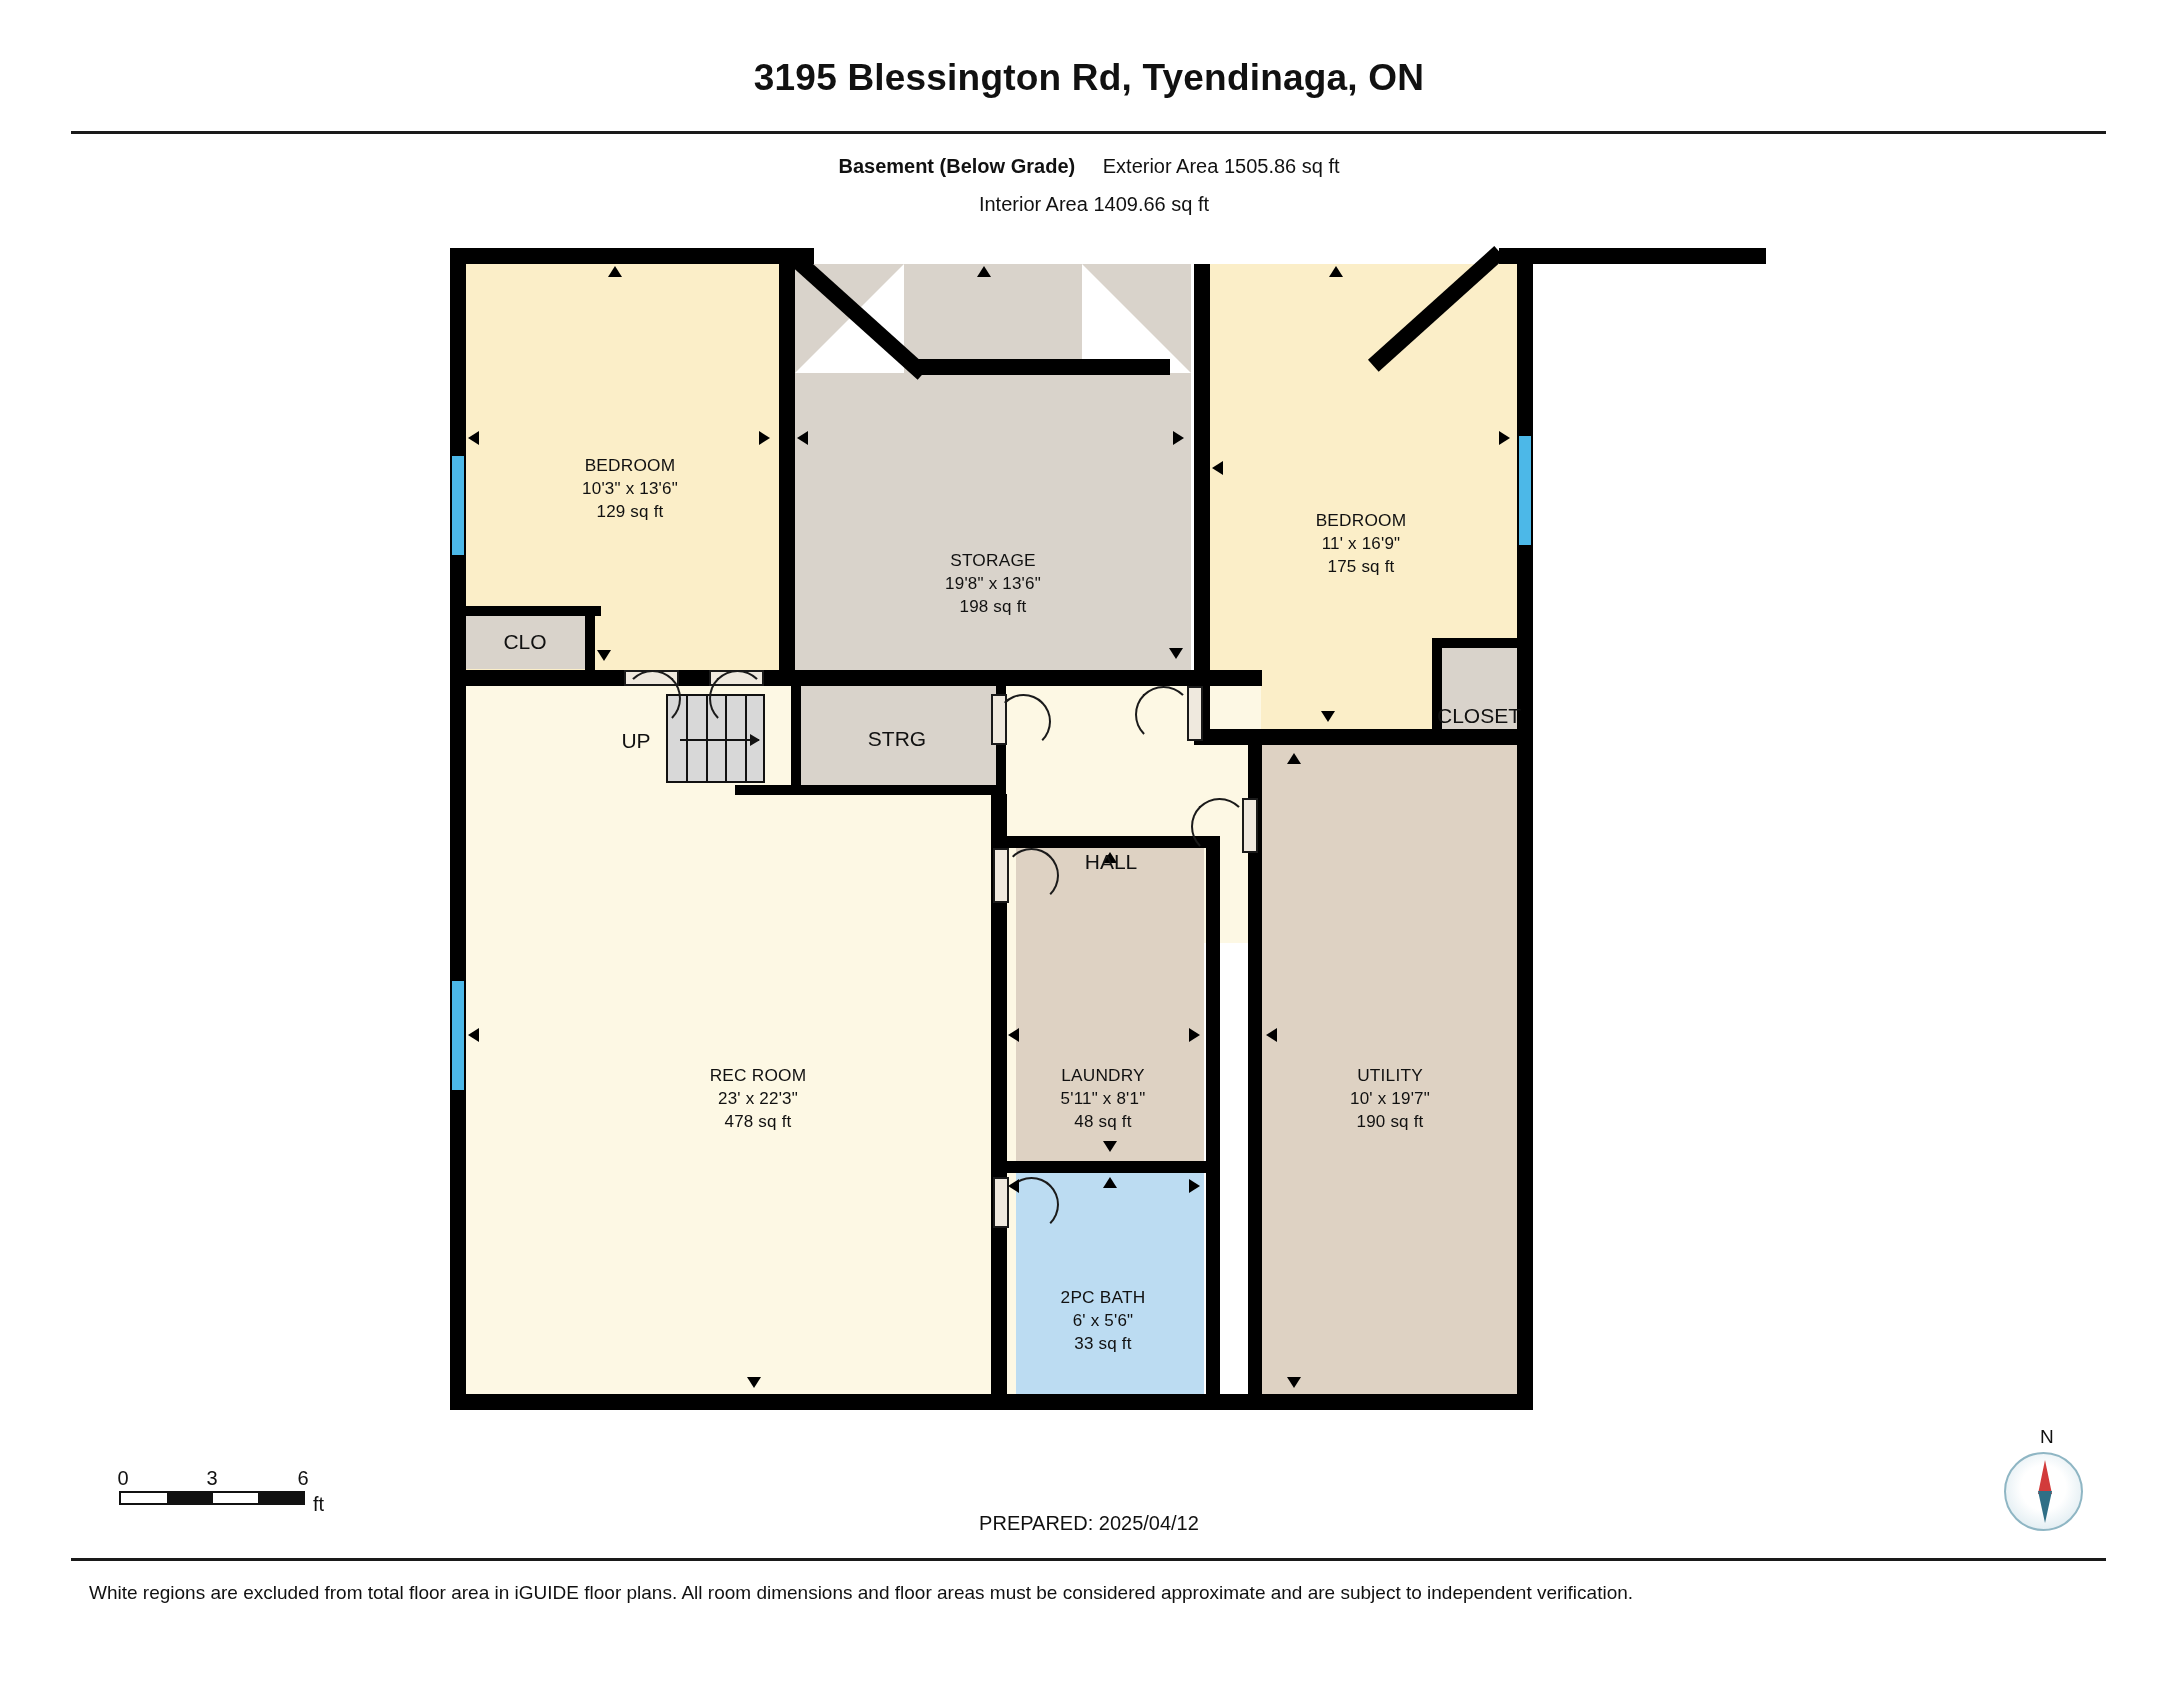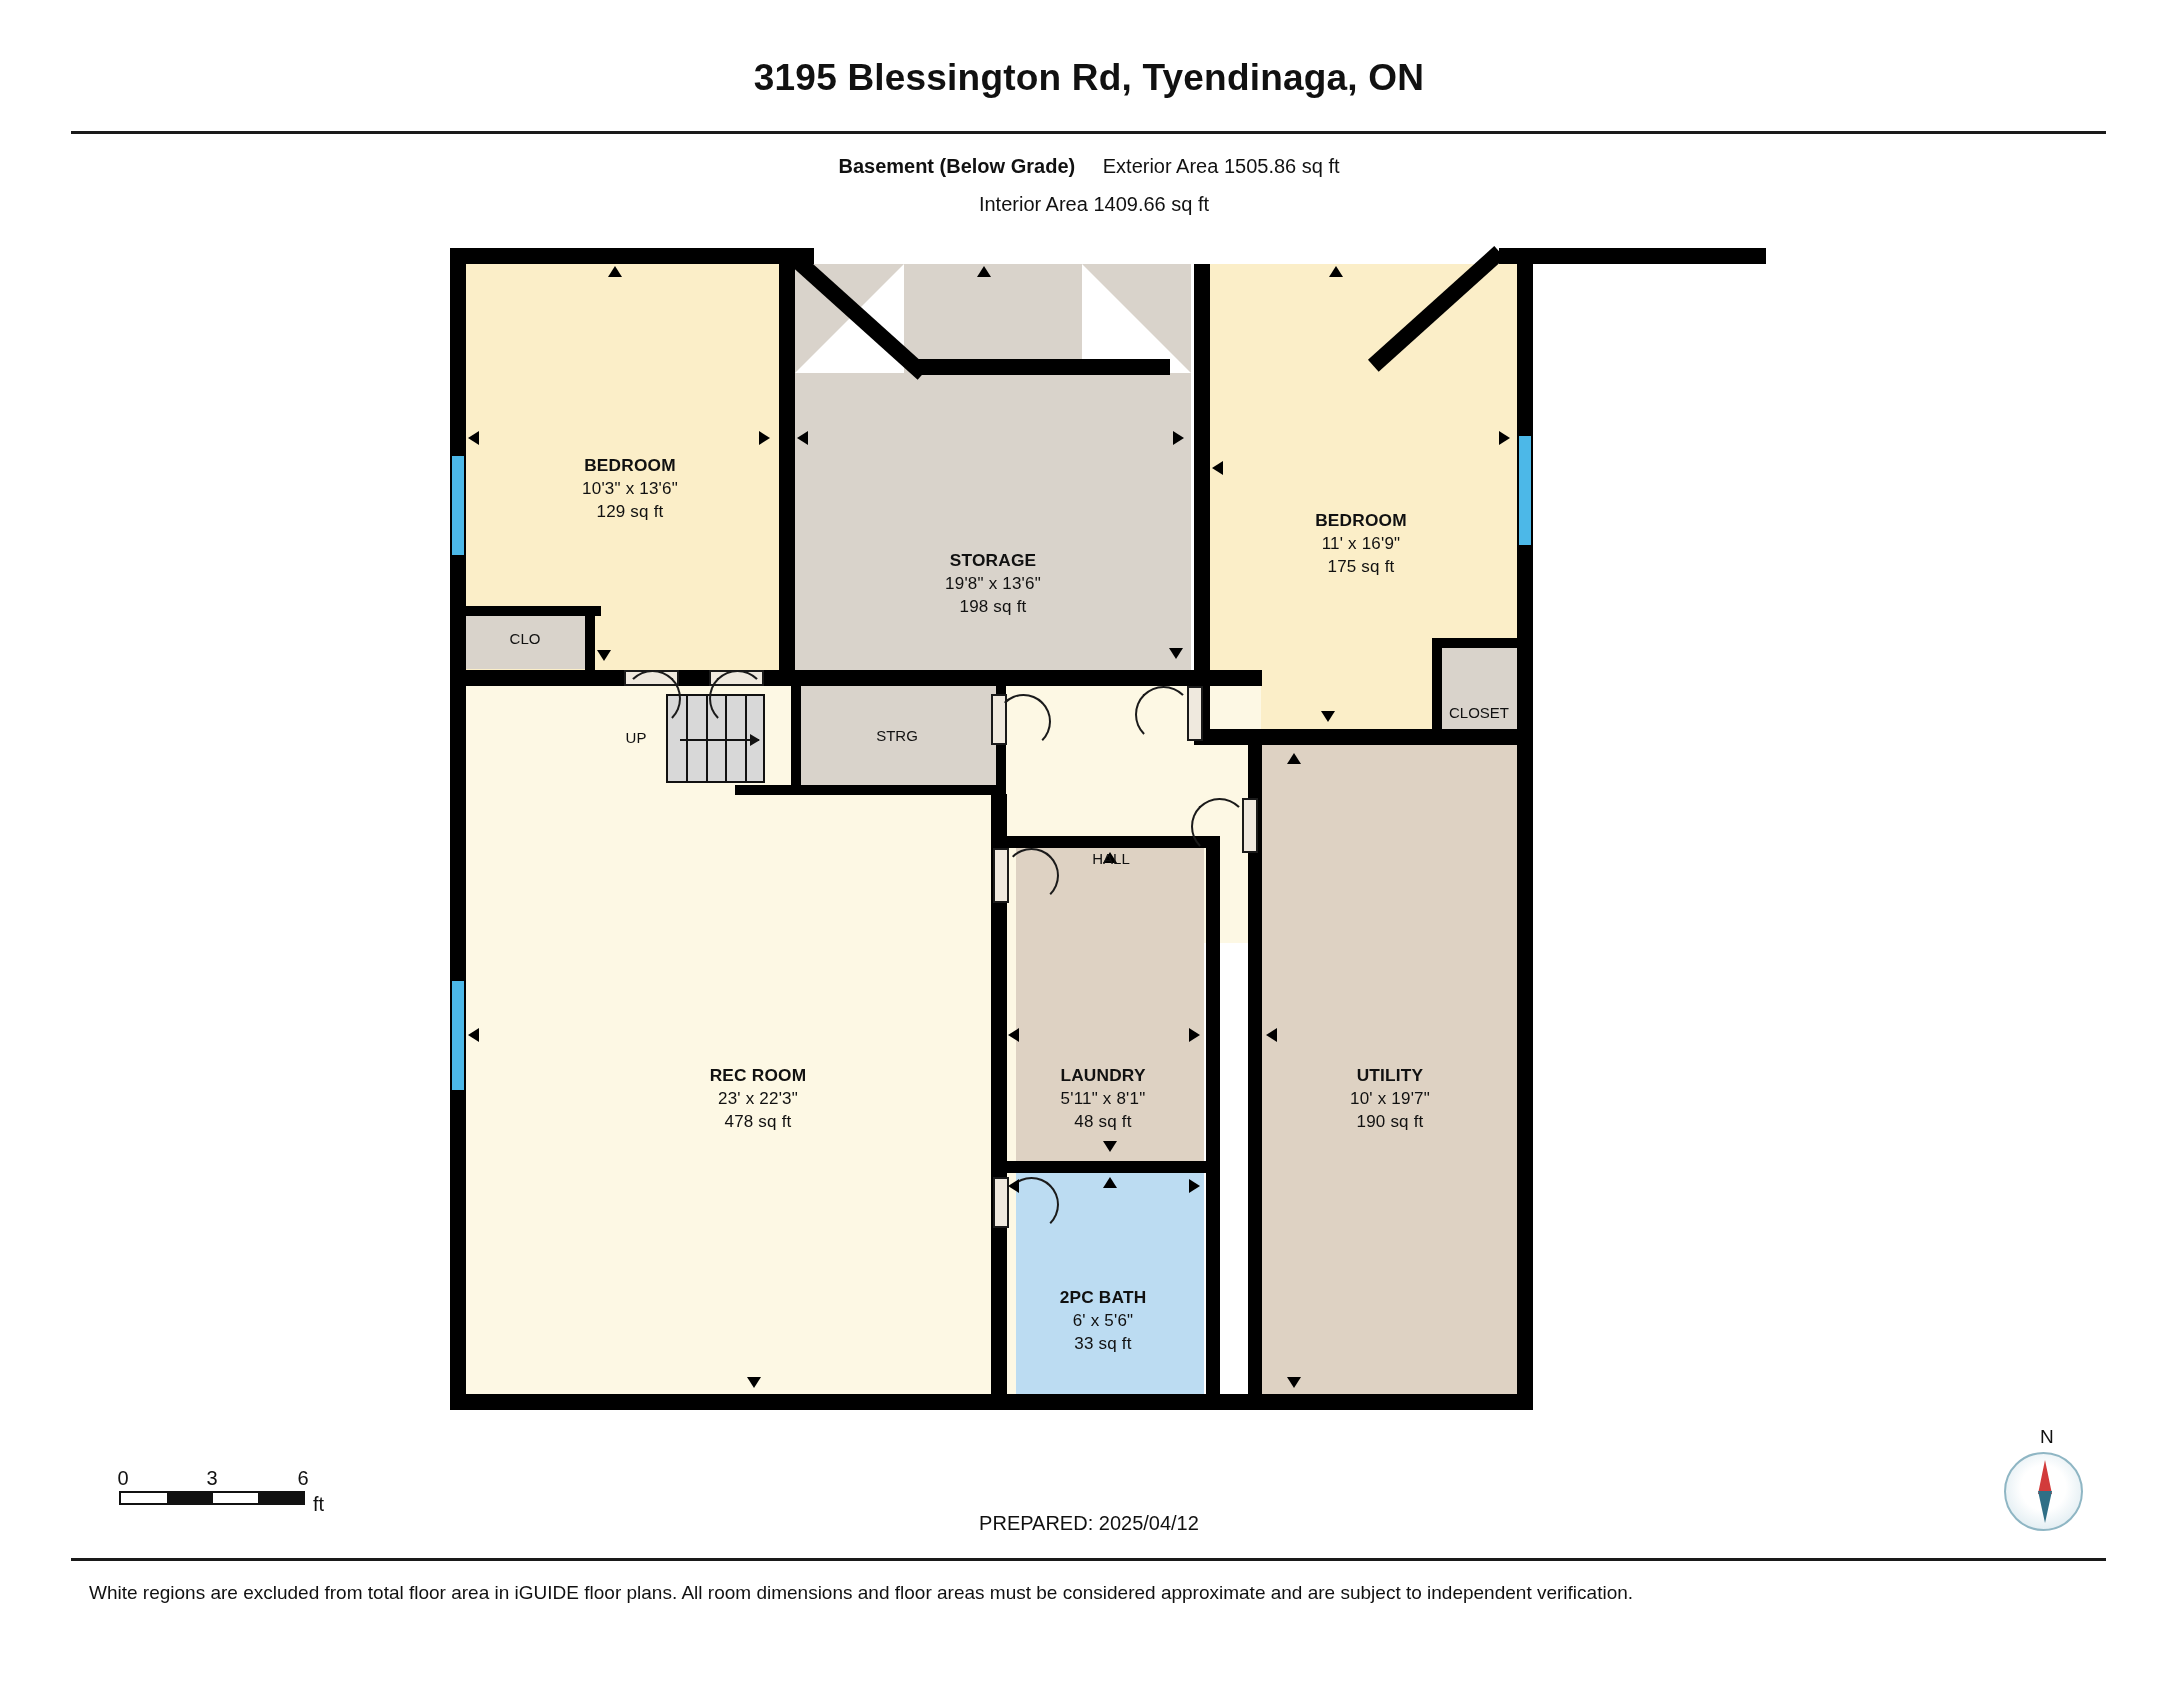--- a/index.html
+++ b/index.html
@@ -200,26 +200,26 @@
   .label {
     position: absolute;
     text-align: center;
     font-size: 17.3px;
     line-height: 23px;
     letter-spacing: 0.2px;
     color: #111;
     white-space: nowrap;
     transform: translateX(-50%);
   }
-  .label .nm { font-weight: bold; }
+  .label .nm { font-weight: normal; }
   .label .dm { font-size: 17px; }
 
   .label-sm {
     position: absolute;
-    font-size: 15px;
+    font-size: 21px;
     text-align: center;
     transform: translateX(-50%);
     white-space: nowrap;
   }
 
   
   .win {
     position: absolute;
     background: #4cb8e8;
   }

